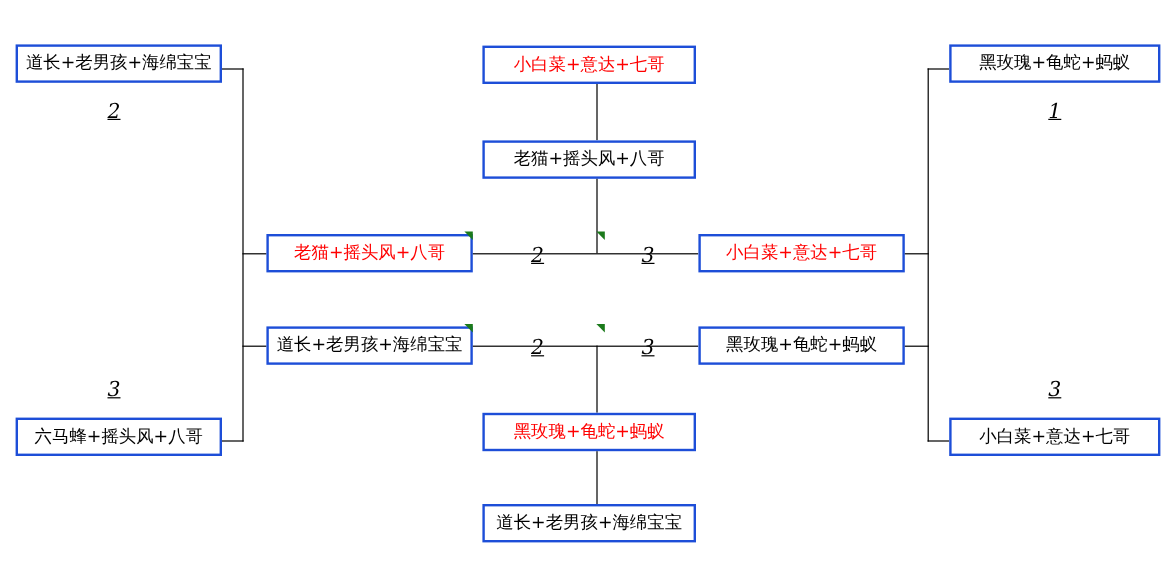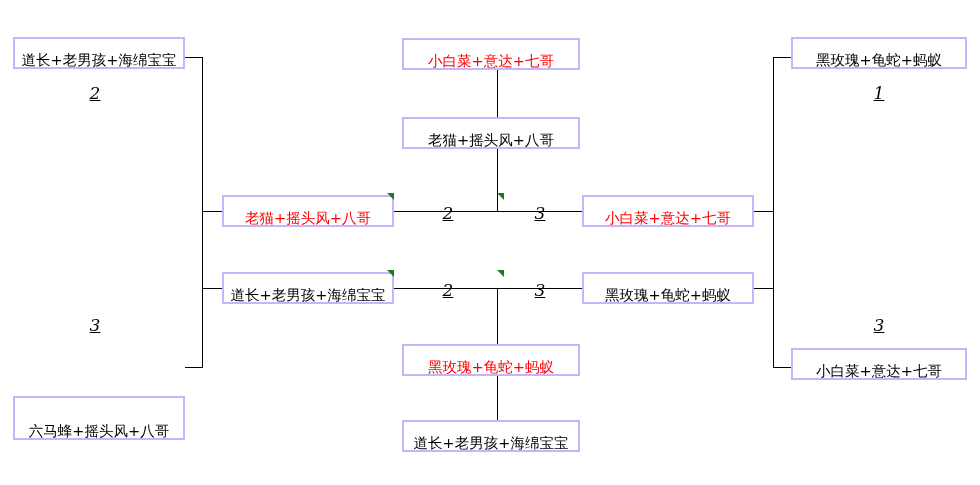--- a/index.html
+++ b/index.html
@@ -12,24 +12,24 @@
     width: 980px;
     height: 485px;
     background: #ffffff;
     font-family: "DejaVu Sans", "Liberation Sans", sans-serif;
     overflow: hidden;
   }
   
   .box {
     position: absolute;
     box-sizing: border-box;
-    border: 2px solid #c4b5fd;
+    border: 2px solid #1d4ed8;
     background: #ffffff;
     display: flex;
-    align-items: flex-end;
+    align-items: center;
     justify-content: center;
     font-size: 14.5px;
     line-height: 1;
     color: #000000;
     white-space: nowrap;
     letter-spacing: 0px;
   }
   .box.red { color: #ff0000; }
   .box-label { display: block; }
 
@@ -66,21 +66,21 @@
 <body>
 
 <div id="stage">
 
   <div class="box" style="left:13px; top:37px; width:172px; height:32px;">
     <span class="box-label">道长+老男孩+海绵宝宝</span>
   </div>
   <div class="rank" style="left:84px; top:85px; width:22px;">2</div>
 
   <div class="rank" style="left:84px; top:317px; width:22px;">3</div>
-  <div class="box" style="left:13px; top:348px; width:172px; height:44px;margin-top:48px;">
+  <div class="box" style="left:13px; top:348px; width:172px; height:32px;">
     <span class="box-label">六马蜂+摇头风+八哥</span>
   </div>
 
   <div class="ln h" style="left:185px; top:57px; width:18px;"></div>
   <div class="ln h" style="left:185px; top:367px; width:18px;"></div>
   <div class="ln v" style="left:202px; top:57px; height:311px;"></div>
   <div class="ln h" style="left:202px; top:211px; width:21px;"></div>
   <div class="ln h" style="left:202px; top:288px; width:21px;"></div>
 
   <div class="box red" style="left:222px; top:195px; width:172px; height:32px;">

